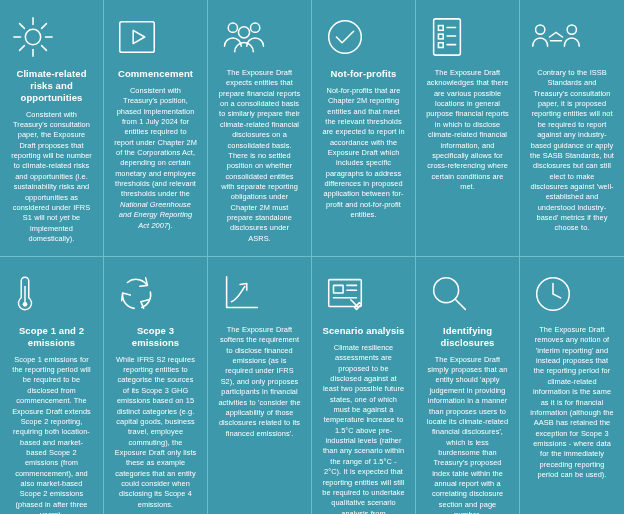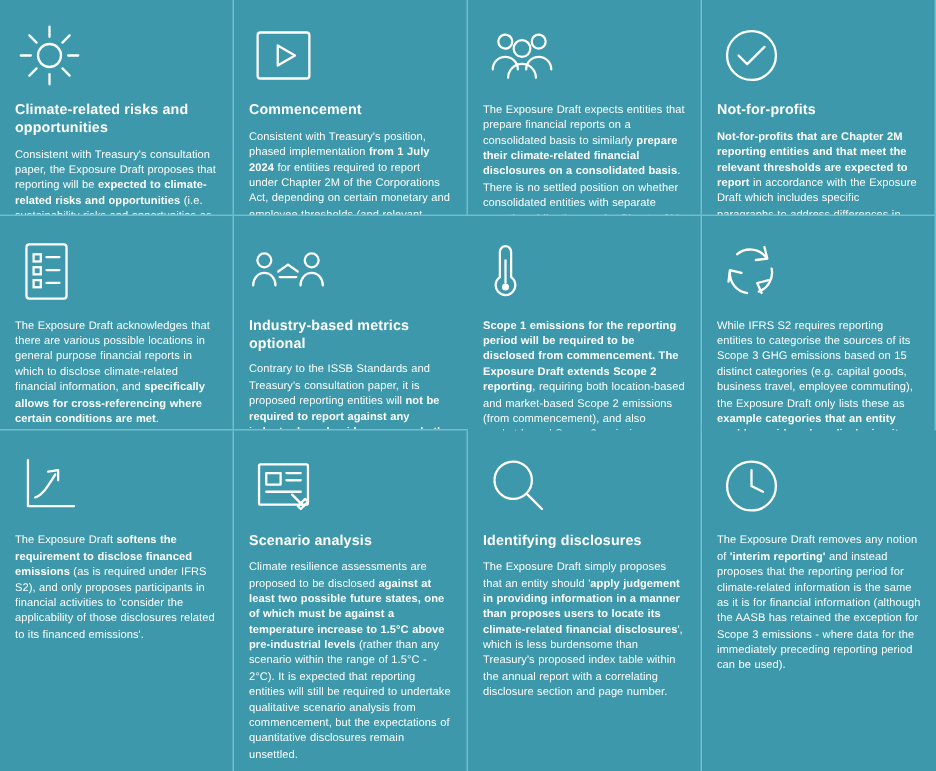--- a/index.html
+++ b/index.html
@@ -9,25 +9,26 @@
   body {
     width: 624px;
     height: 514px;
     background: #3c98aa;
     font-family: "Liberation Sans", sans-serif;
     color: #ffffff;
     overflow: hidden;
   }
   .grid {
     display: grid;
-    grid-template-columns: repeat(4, 1fr);
+    grid-template-columns: repeat(6, 1fr);
     grid-template-rows: 1fr 1fr;
     width: 624px;
     height: 514px;
     box-sizing: border-box;
+    text-align: center;
   }
   .cell {
     position: relative;
     box-sizing: border-box;
     padding: 10px 10px 6px 10px;
     border-right: 1px solid #6fbecb;
     border-bottom: 1px solid #6fbecb;
     overflow: hidden;
   }
   .cell.last-col { border-right: none; }
@@ -49,21 +50,21 @@
     margin: 0 0 6px 0;
     letter-spacing: 0.1px;
   }
   .cell-body {
     font-size: 7.4px;
     line-height: 1.4;
     margin: 0;
     letter-spacing: 0.05px;
     word-spacing: 0.2px;
   }
-  .cell-body b { font-weight: bold; }
+  .cell-body b { font-weight: normal; }
   .cell-body i { font-style: italic; }
 </style>
 </head>
 <body>
 
 <div class="grid">
 
   <div class="cell">
     <div class="icon-wrap">
       <svg width="46" height="46" viewBox="0 0 48 48" fill="none" stroke="#ffffff" stroke-width="1.6" stroke-linecap="round">
@@ -72,21 +73,21 @@
         <line x1="24" y1="37" x2="24" y2="44"></line>
         <line x1="4" y1="24" x2="11" y2="24"></line>
         <line x1="37" y1="24" x2="44" y2="24"></line>
         <line x1="10" y1="10" x2="15" y2="15"></line>
         <line x1="33" y1="33" x2="38" y2="38"></line>
         <line x1="38" y1="10" x2="33" y2="15"></line>
         <line x1="15" y1="33" x2="10" y2="38"></line>
       </svg>
     </div>
     <h3 class="cell-title">Climate-related risks and opportunities</h3>
-    <p class="cell-body">Consistent with Treasury's consultation paper, the Exposure Draft proposes that reporting will be <b>expected to climate-related risks and opportunities</b> (i.e. sustainability risks and opportunities as considered under IFRS S1 will not <i>yet</i> be implemented domestically).</p>
+    <p class="cell-body">Consistent with Treasury's consultation paper, the Exposure Draft proposes that reporting will be <b>number to climate-related risks and opportunities</b> (i.e. sustainability risks and opportunities as considered under IFRS S1 will not <i>yet</i> be implemented domestically).</p>
   </div>
 
   <div class="cell">
     <div class="icon-wrap">
       <svg width="46" height="46" viewBox="0 0 48 48" fill="none" stroke="#ffffff" stroke-width="1.6" stroke-linejoin="round">
         <rect x="6" y="8" width="36" height="32" rx="2"></rect>
         <polygon points="20,17 32,24 20,31"></polygon>
       </svg>
     </div>
     <h3 class="cell-title">Commencement</h3>
@@ -137,46 +138,47 @@
     <div class="icon-wrap">
       <svg width="52" height="46" viewBox="0 0 56 48" fill="none" stroke="#ffffff" stroke-width="1.6" stroke-linecap="round">
         <circle cx="11" cy="16" r="5"></circle>
         <circle cx="45" cy="16" r="5"></circle>
         <path d="M3 34c0-5 3.5-9 8-9s8 4 8 9"></path>
         <path d="M37 34c0-5 3.5-9 8-9s8 4 8 9"></path>
         <path d="M21 24l7-5 7 5"></path>
         <path d="M22 28h12"></path>
       </svg>
     </div>
-    <h3 class="cell-title">Industry-based metrics optional</h3>
     <p class="cell-body">Contrary to the ISSB Standards and Treasury's consultation paper, it is proposed reporting entities will <b>not be required to report against any industry-based guidance or apply the SASB Standards</b>, but disclosures but can still elect to make disclosures against 'well-established and understood industry-based' metrics if they choose to.</p>
   </div>
 
   <div class="cell last-row">
     <div class="icon-wrap">
       <svg width="30" height="46" viewBox="0 0 32 48" fill="none" stroke="#ffffff" stroke-width="1.6" stroke-linecap="round">
         <path d="M16 6a4 4 0 0 0-4 4v18a7 7 0 1 0 8 0V10a4 4 0 0 0-4-4z"></path>
         <line x1="16" y1="16" x2="16" y2="32"></line>
         <circle cx="16" cy="35" r="2.5" fill="#ffffff" stroke="none"></circle>
       </svg>
     </div>
+    <h3 class="cell-title">Scope 1 and 2 emissions</h3>
     <p class="cell-body"><b>Scope 1 emissions for the reporting period will be required to be disclosed from commencement. The Exposure Draft extends Scope 2 reporting</b>, requiring both location-based and market-based Scope 2 emissions (from commencement), and also market-based Scope 2 emissions (phased in after three years).</p>
   </div>
 
   <div class="cell last-row">
     <div class="icon-wrap">
       <svg width="46" height="46" viewBox="0 0 48 48" fill="none" stroke="#ffffff" stroke-width="1.6" stroke-linecap="round" stroke-linejoin="round">
         <path d="M14 12a14 14 0 0 1 20 2"></path>
         <polyline points="33,7 35,15 27,16"></polyline>
         <path d="M38 22a14 14 0 0 1-9 16"></path>
         <polyline points="31,39 28,32 36,30"></polyline>
         <path d="M21 39A14 14 0 0 1 9 24"></path>
         <polyline points="8,31 9,23 17,25"></polyline>
       </svg>
     </div>
+    <h3 class="cell-title">Scope 3 emissions</h3>
     <p class="cell-body">While IFRS S2 requires reporting entities to categorise the sources of its Scope 3 GHG emissions based on 15 distinct categories (e.g. capital goods, business travel, employee commuting), the Exposure Draft only lists these as <b>example categories that an entity could consider when disclosing its Scope 4 emissions</b>.</p>
   </div>
 
   <div class="cell last-row">
     <div class="icon-wrap">
       <svg width="46" height="46" viewBox="0 0 48 48" fill="none" stroke="#ffffff" stroke-width="1.6" stroke-linecap="round" stroke-linejoin="round">
         <polyline points="9,6 9,38 41,38"></polyline>
         <path d="M14 32c6-2 10-10 14-16"></path>
         <polyline points="23,14 30,13 30,20"></polyline>
       </svg>

